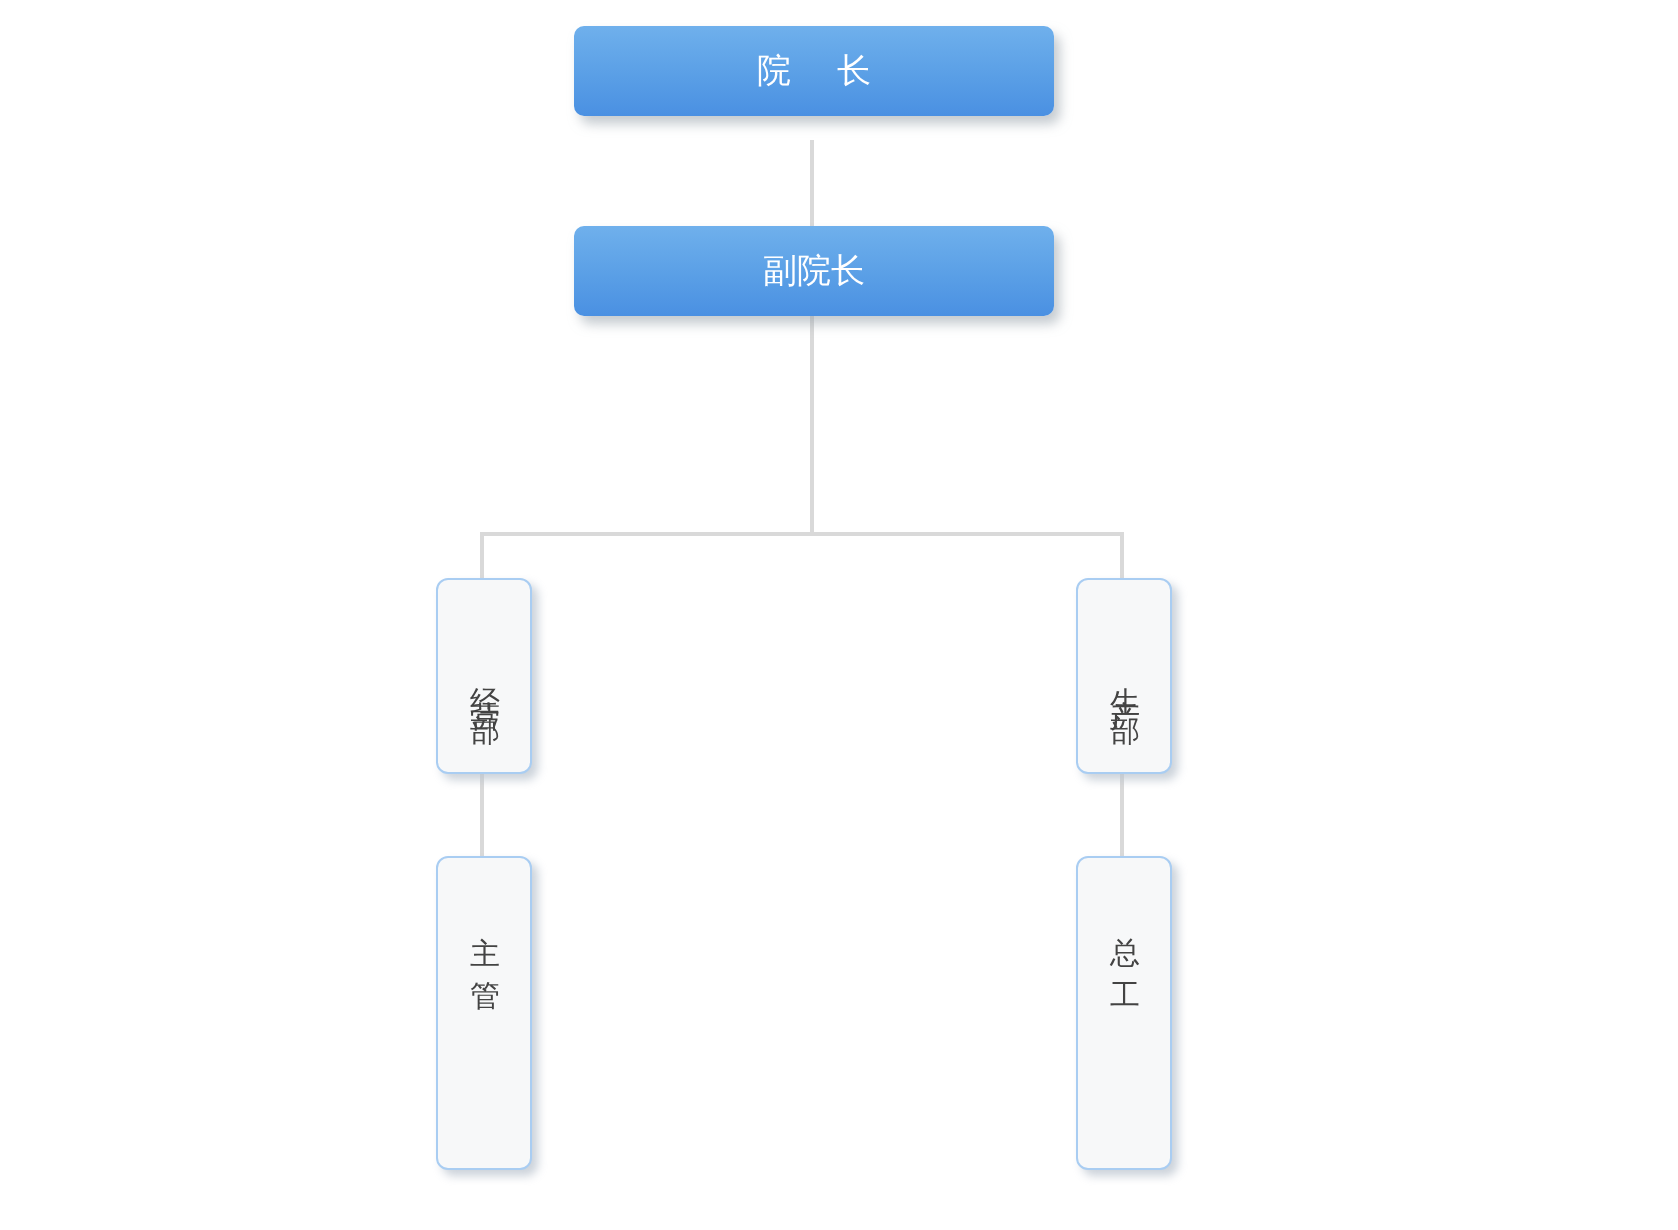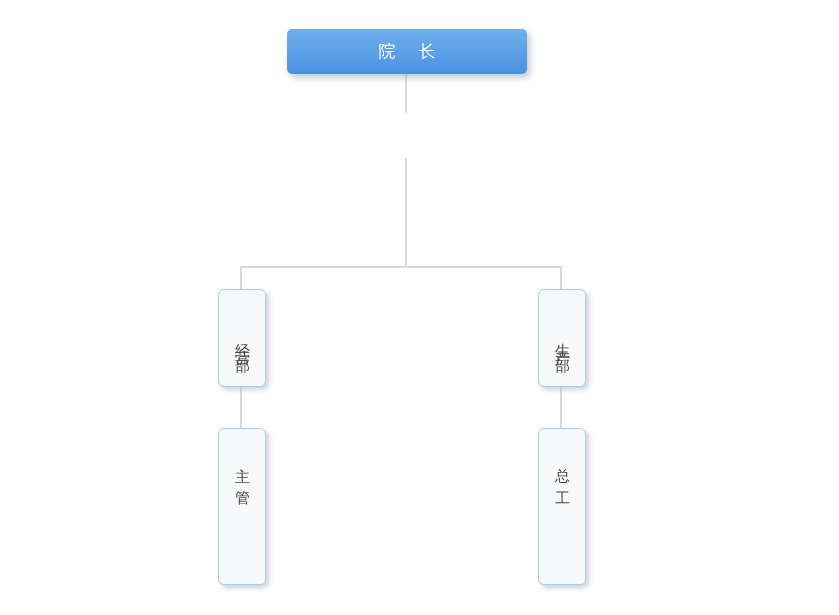--- a/index.html
+++ b/index.html
@@ -25,21 +25,21 @@
     background: linear-gradient(180deg, #6fb0ec 0%, #5a9fe6 55%, #4a90e2 100%);
     border-radius: 5px;
     box-shadow: 3px 4px 6px rgba(150, 160, 170, 0.55);
     color: #ffffff;
     font-size: 17px;
     display: flex;
     align-items: center;
     justify-content: center;
     cursor: pointer;
   }
-  .node-president { left: 287px; top: 29px; }
+  .node-president { left: 287px; top: 13px; }
   .node-president .label { letter-spacing: 3px; margin-right: -3px; }
   .node-vice { left: 287px; top: 113px; }
 
   
   .node-leaf {
     position: absolute;
     width: 48px;
     box-sizing: border-box;
     background: #f7f8f9;
     border: 1px solid #a9cdf2;
@@ -100,20 +100,23 @@
   <div class="conn conn-h conn-branch"></div>
   <div class="conn conn-v conn-drop-left"></div>
   <div class="conn conn-v conn-drop-right"></div>
   <div class="conn conn-v conn-dept-sub-left"></div>
   <div class="conn conn-v conn-dept-sub-right"></div>
 
   <div class="node-blue node-president">
     <span class="label">院　长</span>
   </div>
 
+  <div class="node-blue node-vice">
+    <span class="label">副院长</span>
+  </div>
 
   <div class="node-leaf node-dept node-dept-left">
     <span class="vtext">经营部</span>
   </div>
   <div class="node-leaf node-dept node-dept-right">
     <span class="vtext">生产部</span>
   </div>
 
   <div class="node-leaf node-sub node-sub-left">
     <span class="vtext">主管</span>

